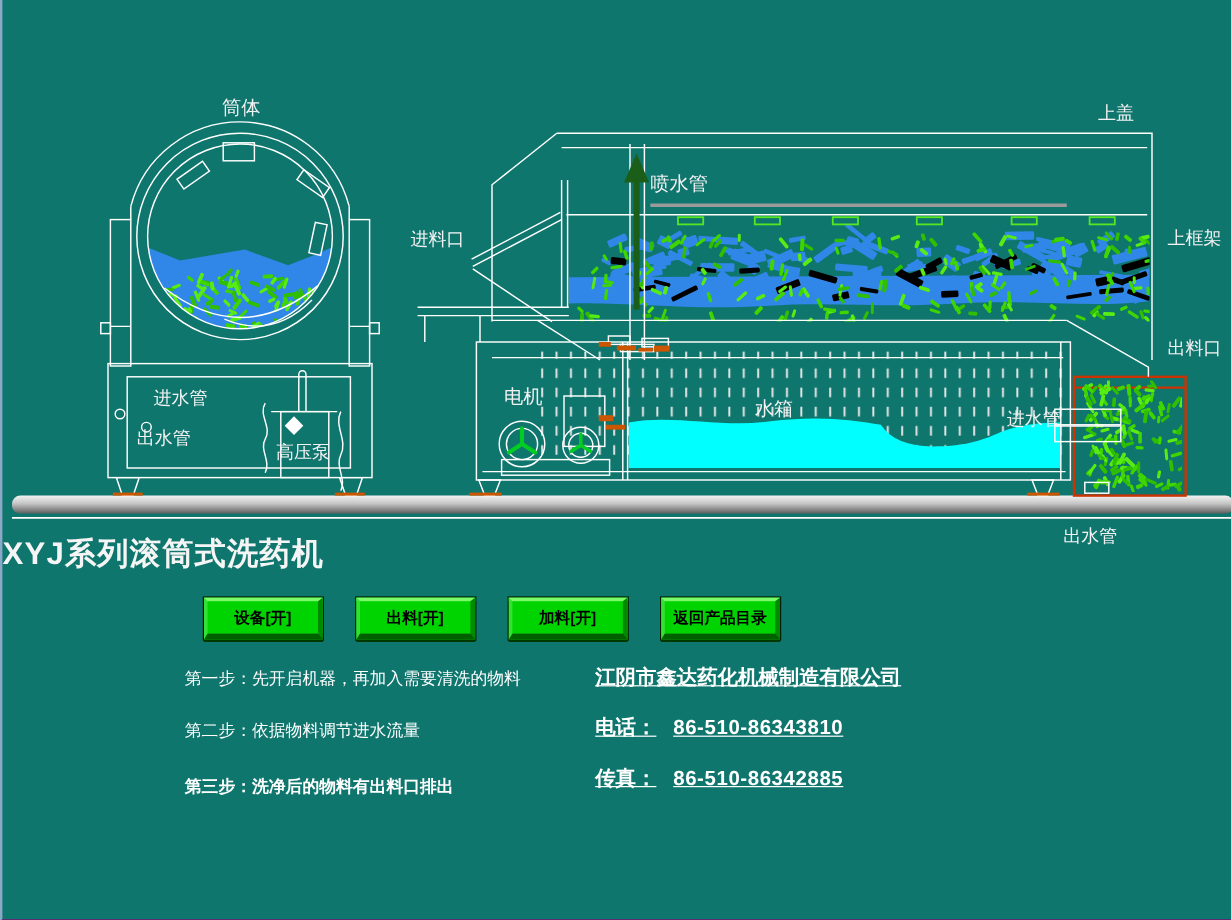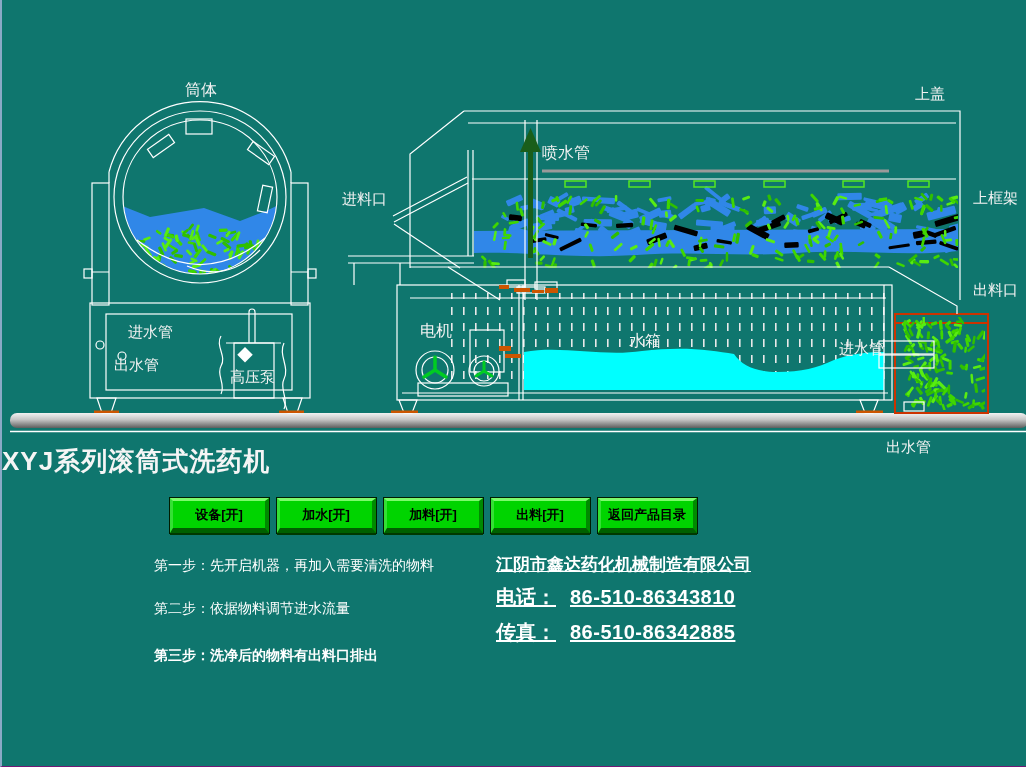--- a/index.html
+++ b/index.html
@@ -7,36 +7,36 @@
     position:relative;width:1026px;height:767px;background:#0f766e;overflow:hidden;
     box-sizing:border-box;border-left:2px solid #8aa9c6;border-bottom:1px solid #701a75;
     font-family:"Liberation Sans","DejaVu Sans",sans-serif;
   }
   svg text{font-family:"Liberation Sans","DejaVu Sans",sans-serif;}
   .diagram{position:absolute;left:0;top:0;}
   .title{
     position:absolute;left:0;top:444px;width:100%;text-align:left;
     color:#f5f5f5;font-size:26px;font-weight:600;letter-spacing:1px;
   }
-  .btn-row{position:absolute;left:168px;top:498px;display:flex;gap:8px;border-radius:15px;}
+  .btn-row{position:absolute;left:168px;top:498px;display:flex;gap:28px;border-radius:15px;}
   .hmi-btn{
     width:99px;height:35px;box-sizing:border-box;padding:0;
     background:#00d400;color:#000;font-size:13px;font-weight:bold;
     font-family:"Liberation Sans","DejaVu Sans",sans-serif;
     border-style:solid;border-width:3px 4px 5px 3px;
     border-color:#7cfa6c #008a00 #006000 #34e034;
     box-shadow:0 2px 0 #003800,0 0 0 1px #001c00;cursor:pointer;white-space:nowrap;
   }
   .steps{position:absolute;color:#fff;font-size:14px;line-height:19px;width:280px;}
   .step1{left:152px;top:556px;}
   .step2{left:152px;top:599px;}
   .step3{left:152px;top:646px;font-weight:bold;}
   .company{position:absolute;left:494px;top:553px;color:#fff;font-weight:bold;text-decoration:underline;}
   .company .name{font-size:17px;}
-  .company .line{font-size:20px;margin-top:8px;}
+  .company .line{font-size:17px;margin-top:19px;}
   .company .num{margin-left:14px;letter-spacing:0.5px;}
 </style>
 </head>
 <body>
 
 <div class="screen">
 
   <svg class="diagram" width="1026" height="460" viewBox="0 0 1026 460">
     <defs>
       <clipPath id="drumClip">
@@ -766,23 +766,22 @@
       <text x="627" y="346" font-size="16">水箱</text>
       <text x="837" y="354">进水管</text>
       <text x="884" y="452">出水管</text>
     </g>
   </svg>
 
   <div class="title">XYJ系列滚筒式洗药机</div>
 
   <div class="btn-row">
     <button class="hmi-btn">设备[开]</button>
-    <button class="hmi-btn">加水[开]</button>
+    <button class="hmi-btn">出料[开]</button>
     <button class="hmi-btn">加料[开]</button>
-    <button class="hmi-btn">出料[开]</button>
     <button class="hmi-btn">返回产品目录</button>
   </div>
 
   <div class="steps step1">第一步：先开启机器，再加入需要清洗的物料</div>
   <div class="steps step2">第二步：依据物料调节进水流量</div>
   <div class="steps step3">第三步：洗净后的物料有出料口排出</div>
 
   <div class="company">
     <div class="name">江阴市鑫达药化机械制造有限公司</div>
     <div class="line">

